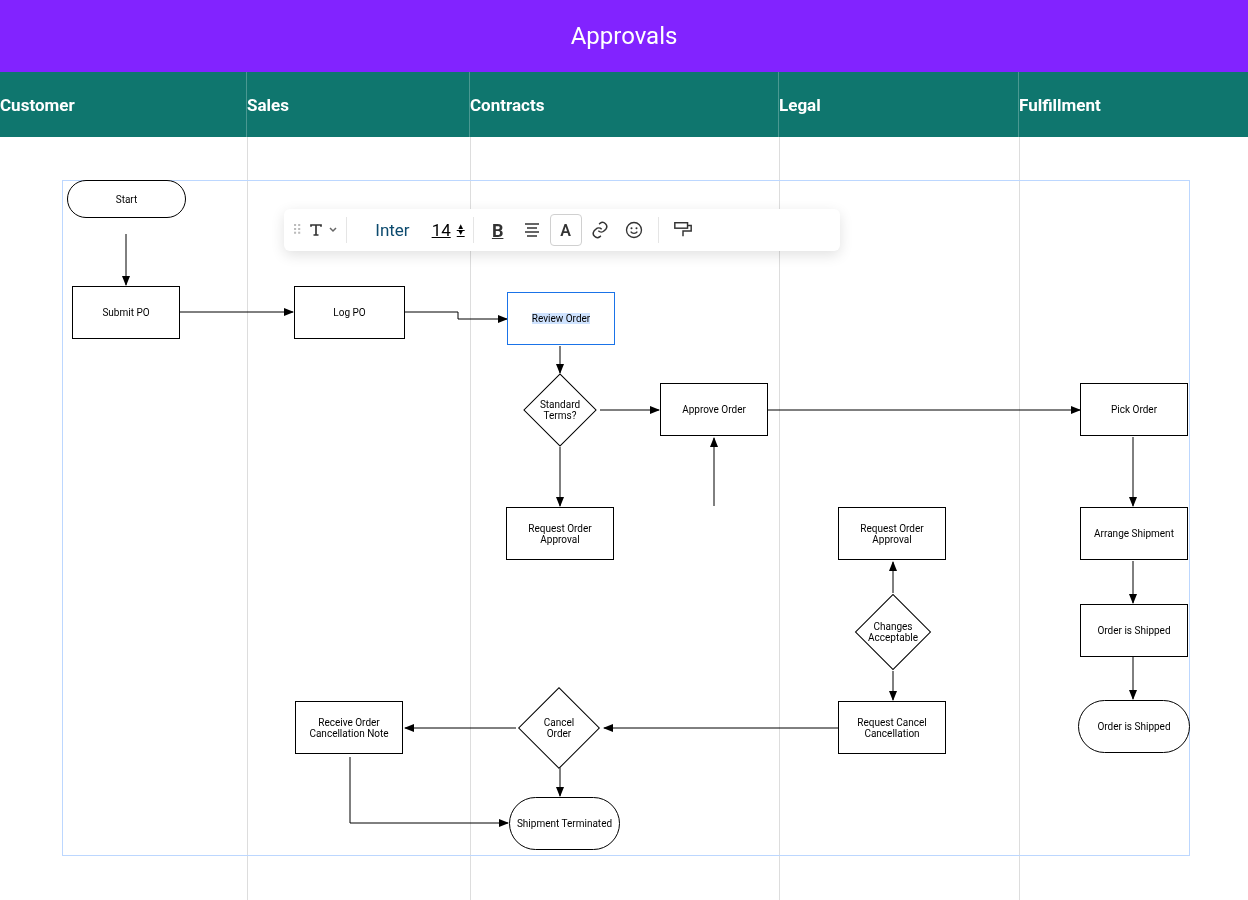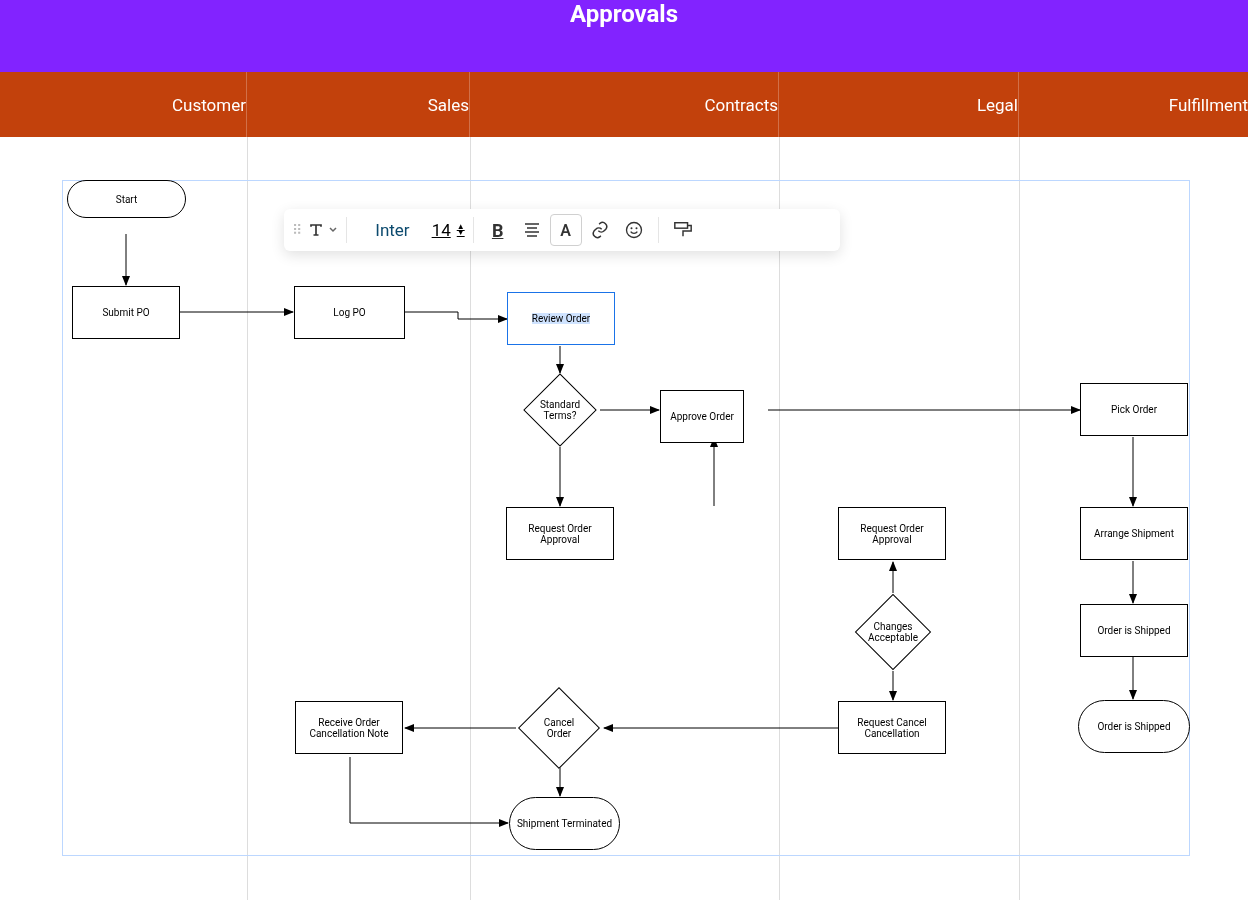--- a/index.html
+++ b/index.html
@@ -1,19 +1,19 @@
 <!DOCTYPE html>
 <html><head>
 <meta charset="utf-8">
 <style>
   * { box-sizing: border-box; margin: 0; padding: 0; }
   body { font-family: -apple-system, BlinkMacSystemFont, "Segoe UI", Roboto, Arial, sans-serif; background: #fff; width: 1248px; height: 900px; overflow: hidden; position: relative; }
-  .title-bar { width: 100%; height: 72px; background: #8223ff; display: flex; justify-content: center; color: #fff; font-size: 24px; font-weight: 700; }
+  .title-bar { width: 100%; height: 72px; background: #8223ff; display: flex; align-items: center; justify-content: center; color: #fff; font-size: 24px; font-weight: 400; }
   .lanes-header { display: flex; width: 100%; height: 65px; }
-  .lane-h { background: #c2410c; color: #fff; display: flex; align-items: center; justify-content: flex-end; font-size: 17px; font-weight: 400; border-right: 1px solid rgba(255,255,255,0.25); }
+  .lane-h { background: #0f766e; color: #fff; display: flex; align-items: center; justify-content: flex-start; font-size: 17px; font-weight: 700; border-right: 1px solid rgba(255,255,255,0.25); }
   .lane-h:last-child { border-right: none; }
   .canvas { position: relative; width: 1248px; height: 763px; }
   .lane-div { position: absolute; top: 0; bottom: 0; width: 1px; background: #ddd; }
   .sel-rect { position: absolute; border: 1px solid #bcd7ff; left: 62px; top: 43px; width: 1128px; height: 676px; pointer-events: none; }
   .node { position: absolute; background: #fff; border: 1px solid #000; display: flex; align-items: center; justify-content: center; font-size: 10px; text-align: center; padding: 4px; }
   .node.selected { border: 1.5px solid #1a73e8; }
   .node .sel-text { background: #cfe3ff; }
   .terminator { border-radius: 999px; }
   .diamond { transform: rotate(45deg); }
   .diamond > span { transform: rotate(-45deg); display: block; }
@@ -112,21 +112,21 @@
     </div>
   <div class="node" style="left:294px; top:149px; width:111px; height:53px">
       <span>Log PO</span>
     </div>
   <div class="node selected" style="left:507px; top:155px; width:108px; height:53px">
       <span class="sel-text">Review Order</span>
     </div>
   <div class="node diamond" style="left:534px; top:247px; width:52px; height:52px">
       <span style="width:70px">Standard Terms?</span>
     </div>
-  <div class="node" style="left:660px; top:253px; width:84px; height:53px">
+  <div class="node" style="left:660px; top:246px; width:108px; height:53px">
       <span>Approve Order</span>
     </div>
   <div class="node" style="left:506px; top:370px; width:108px; height:53px">
       <span>Request Order Approval</span>
     </div>
   <div class="node" style="left:838px; top:370px; width:108px; height:53px">
       <span>Request Order Approval</span>
     </div>
   <div class="node diamond" style="left:866px; top:468px; width:54px; height:54px">
       <span style="width:72px">Changes Acceptable</span>

